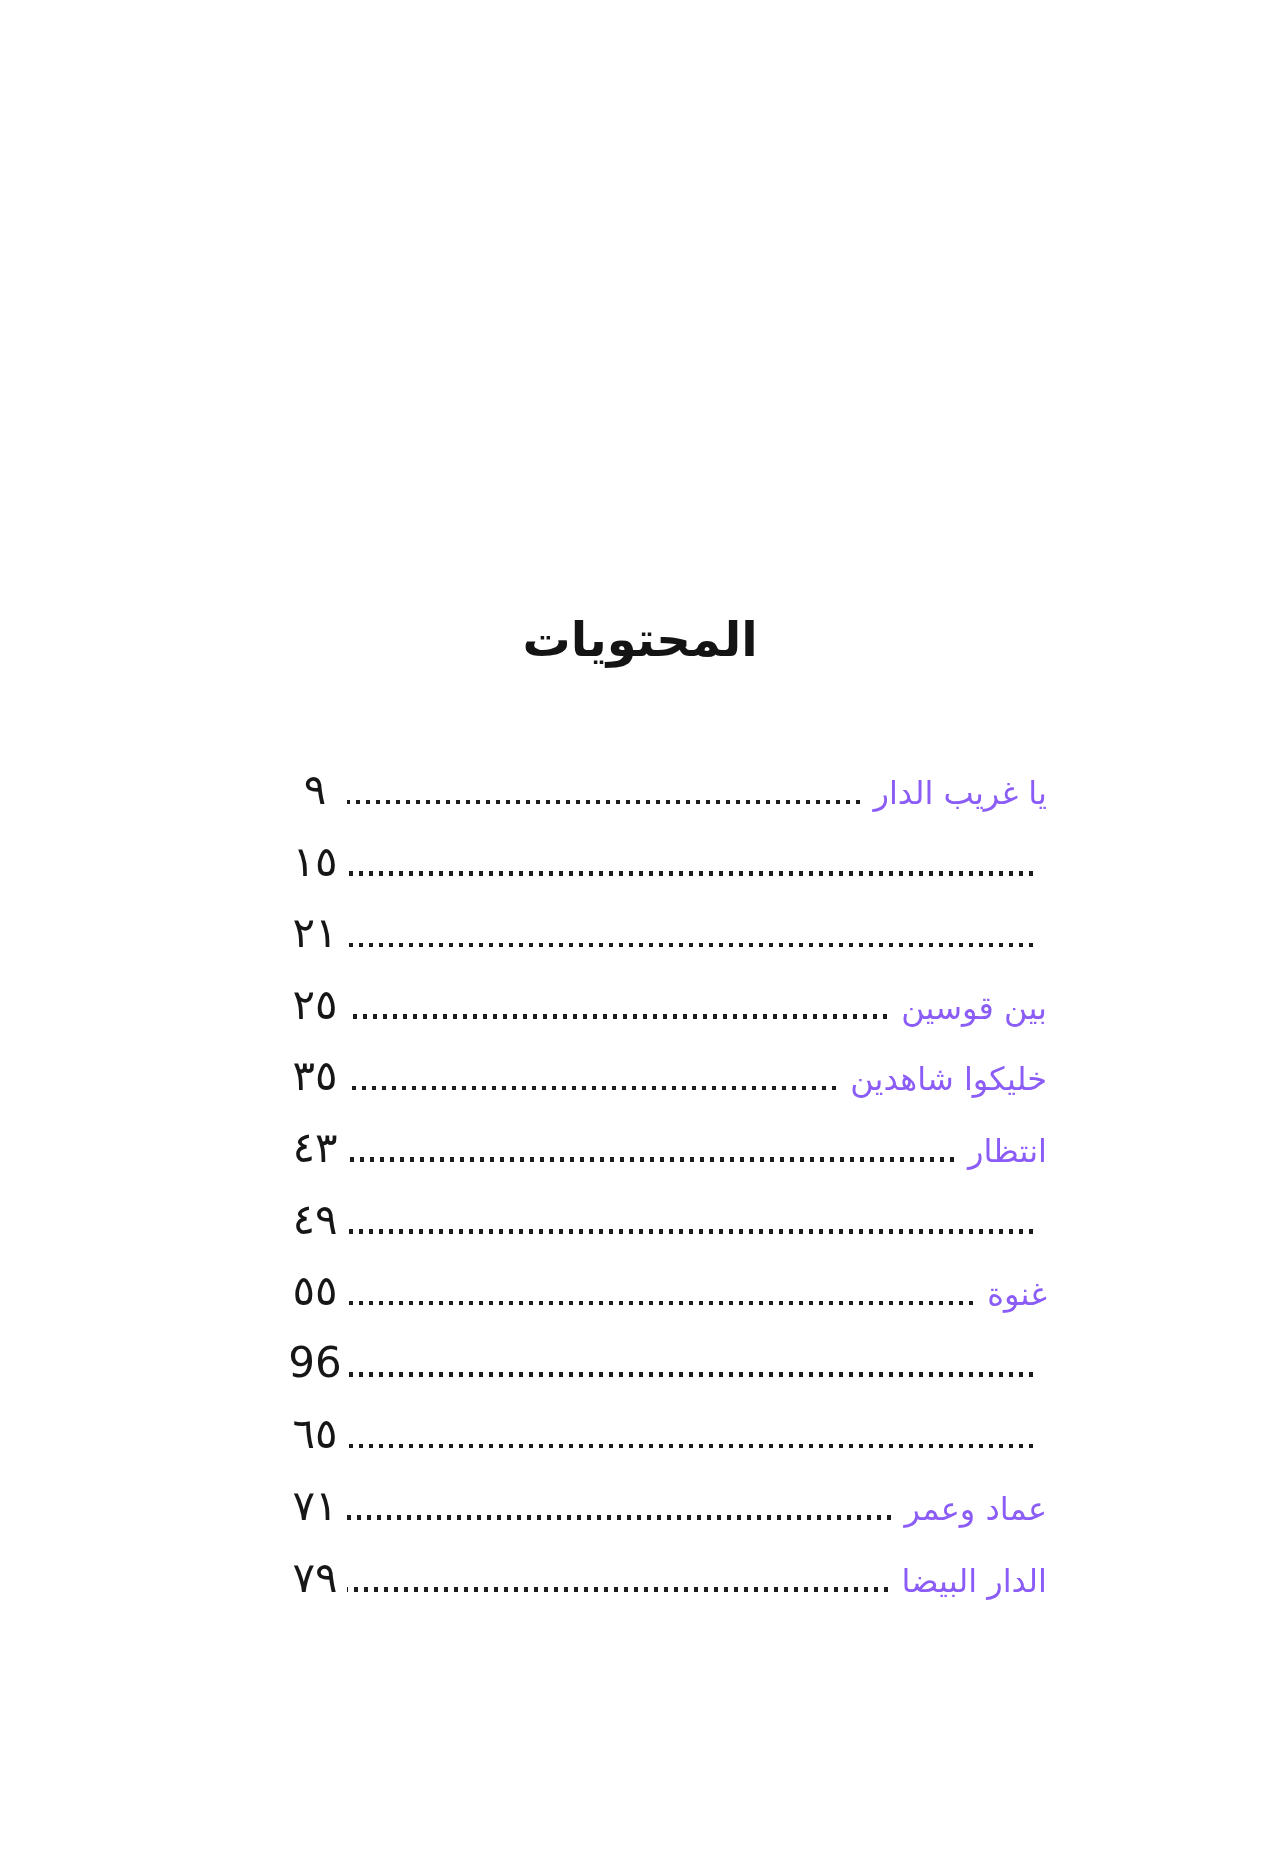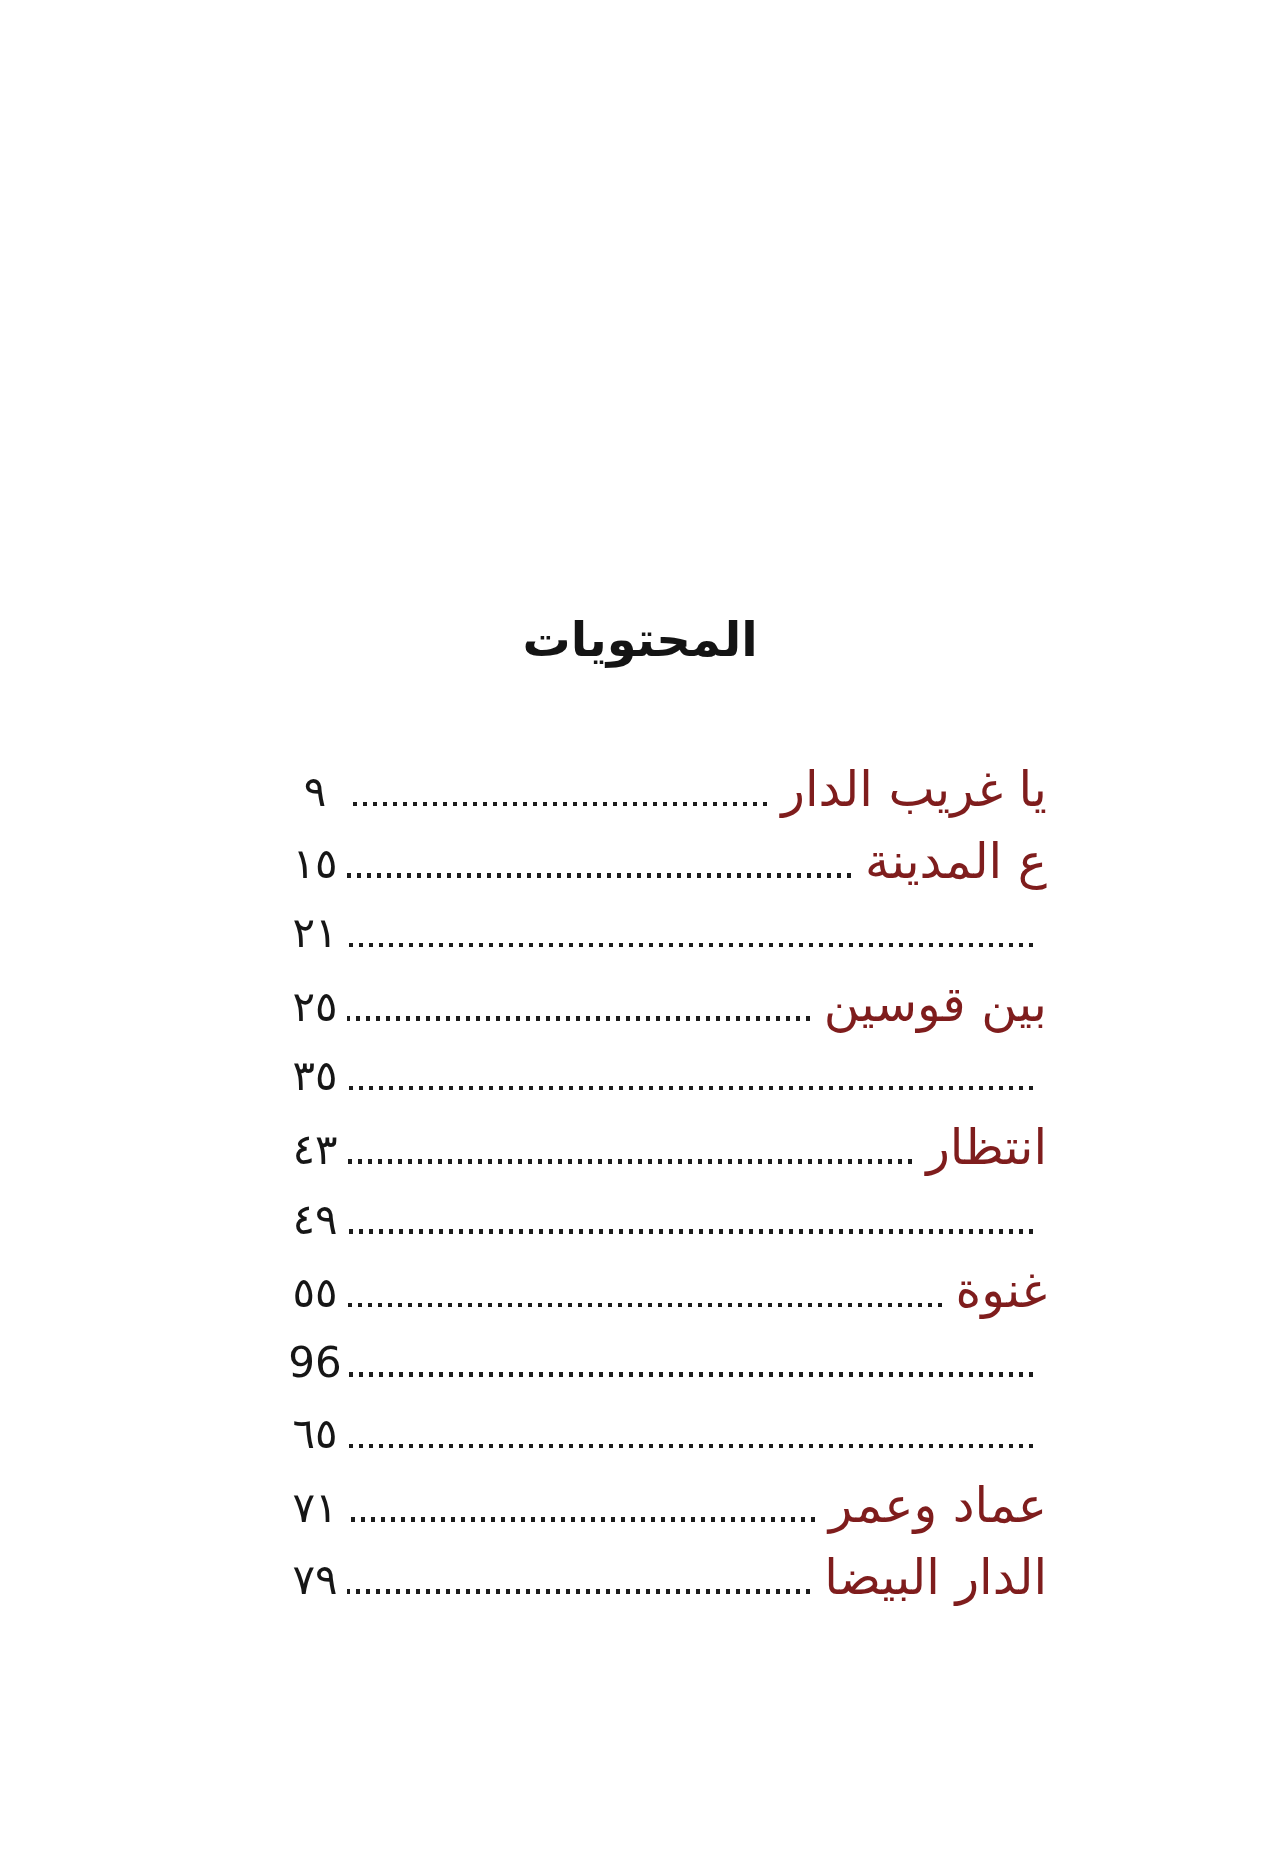--- a/index.html
+++ b/index.html
@@ -38,22 +38,22 @@
   .toc-row {
     display: flex;
     direction: rtl;
     align-items: baseline;
     height: 71.6px;
     line-height: 71.6px;
     white-space: nowrap;
   }
   .entry-title {
     flex: 0 0 auto;
-    font-size: 49px;
-    color: #7f1d1d;
+    font-size: 32px;
+    color: #8b5cf6;
   }
   .leader {
     flex: 1 1 auto;
     height: 4.5px;
     margin-right: 14px;
     margin-left: 5px;
     background-image: repeating-linear-gradient(
       to left,
       #1c1c1c 0px, #1c1c1c 4px,
       transparent 4px, transparent 10px
@@ -75,37 +75,37 @@
 
   <div class="toc">
 
     <div class="toc-row">
       <span class="entry-title">يا غريب الدار</span>
       <span class="leader"></span>
       <span class="entry-page">٩</span>
     </div>
 
     <div class="toc-row">
-      <span class="entry-title">ع المدينة</span>
       <span class="leader"></span>
       <span class="entry-page">١٥</span>
     </div>
 
     <div class="toc-row">
       <span class="leader"></span>
       <span class="entry-page">٢١</span>
     </div>
 
     <div class="toc-row">
       <span class="entry-title">بين قوسين</span>
       <span class="leader"></span>
       <span class="entry-page">٢٥</span>
     </div>
 
     <div class="toc-row">
+      <span class="entry-title">خليكوا شاهدين</span>
       <span class="leader"></span>
       <span class="entry-page">٣٥</span>
     </div>
 
     <div class="toc-row">
       <span class="entry-title">انتظار</span>
       <span class="leader"></span>
       <span class="entry-page">٤٣</span>
     </div>
 

